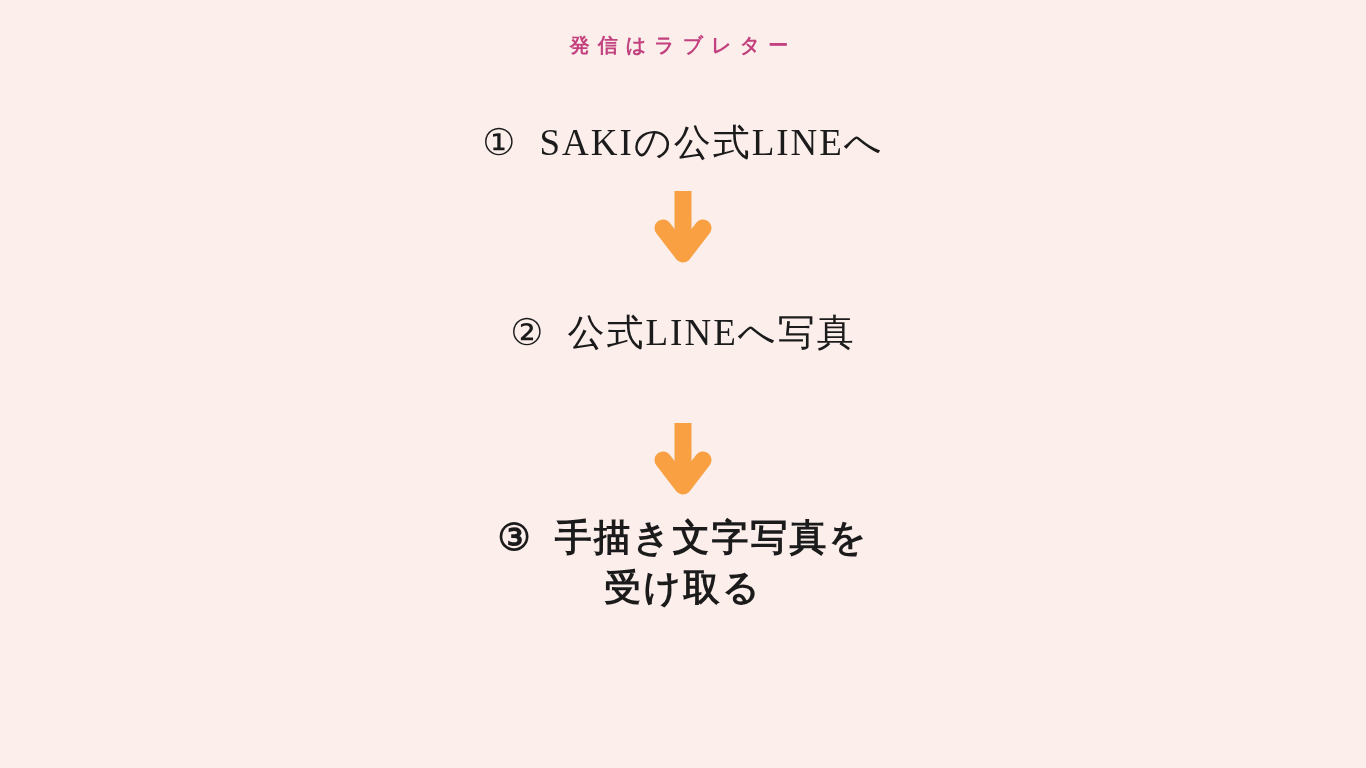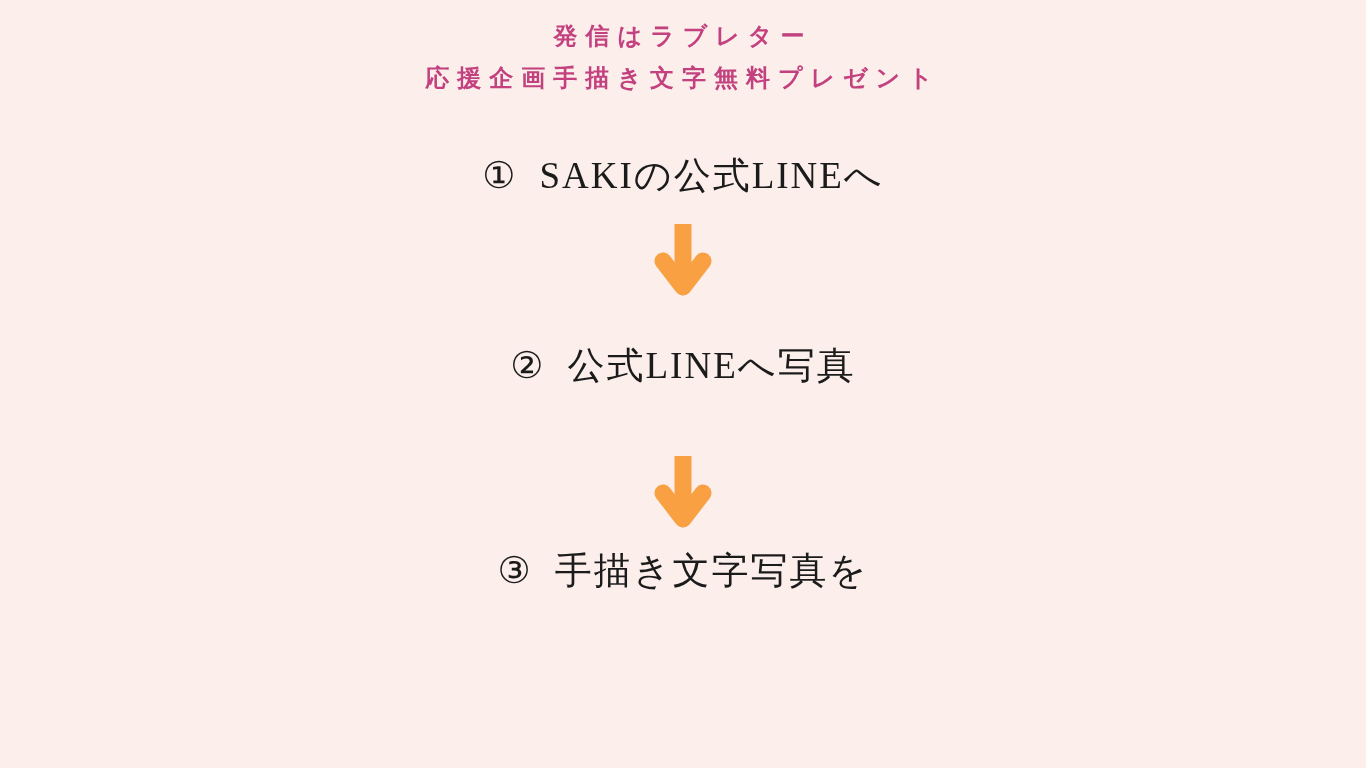--- a/index.html
+++ b/index.html
@@ -13,58 +13,57 @@
     font-family: "Liberation Sans", sans-serif;
   }
   .page {
     width: 1366px;
     height: 768px;
     display: flex;
     flex-direction: column;
     align-items: center;
   }
   .title-block {
-    margin-top: 15px;
+    margin-top: 24px;
     text-align: center;
-    font-size: 24px;
+    font-size: 20px;
     line-height: 42px;
     letter-spacing: 8px;
     font-weight: 600;
   }
   .step-block {
     text-align: center;
     font-family: "Liberation Serif", "DejaVu Serif", serif;
     font-size: 37px;
     line-height: 50px;
     letter-spacing: 2px;
     font-weight: 400;
   }
   .step-number {
     display: inline-block;
     margin-right: 22px;
   }
   .step-1 { margin-top: 52px; }
   .arrow-1 { margin-top: 23px; }
   .step-2 { margin-top: 39px; text-align: center; }
   .arrow-2 { margin-top: 65px; }
-  .step-3 { margin-top: 12px; }
+  .step-3 { margin-top: 12px; font-weight: bold; }
   .arrow {
     width: 62px;
     height: 78px;
     display: block;
   }
 </style>
 </head>
 <body style="background: rgb(251, 238, 235);">
 
 <div class="page">
 
   <div class="title-block" style="color: rgb(194, 65, 126);">
     <div>発信はラブレター</div>
-    <div>応援企画手描き文字無料プレゼント</div>
   </div>
 
   <div class="step-block step-1" style="color: rgb(27, 27, 27);">
     <div>
       <span class="step-number">①</span><span>SAKIの公式LINEへ</span>
     </div>
   </div>
 
   <svg class="arrow arrow-1" viewBox="0 0 62 78" aria-hidden="true">
     <line x1="31" y1="0" x2="31" y2="50" stroke-width="17" stroke-linecap="butt" stroke="#F8A042"></line>
@@ -79,15 +78,16 @@
 
   <svg class="arrow arrow-2" viewBox="0 0 62 78" aria-hidden="true">
     <line x1="31" y1="0" x2="31" y2="50" stroke-width="17" stroke-linecap="butt" stroke="#F8A042"></line>
     <path d="M11,37 L31,63 L51,37" fill="none" stroke-width="17" stroke-linecap="round" stroke-linejoin="round" stroke="#F8A042"></path>
   </svg>
 
   <div class="step-block step-3" style="color: rgb(27, 27, 27);">
     <div>
       <span class="step-number">③</span><span>手描き文字写真を</span>
     </div>
+    <div>受け取る</div>
   </div>
 
 </div>
 
 </body></html>

